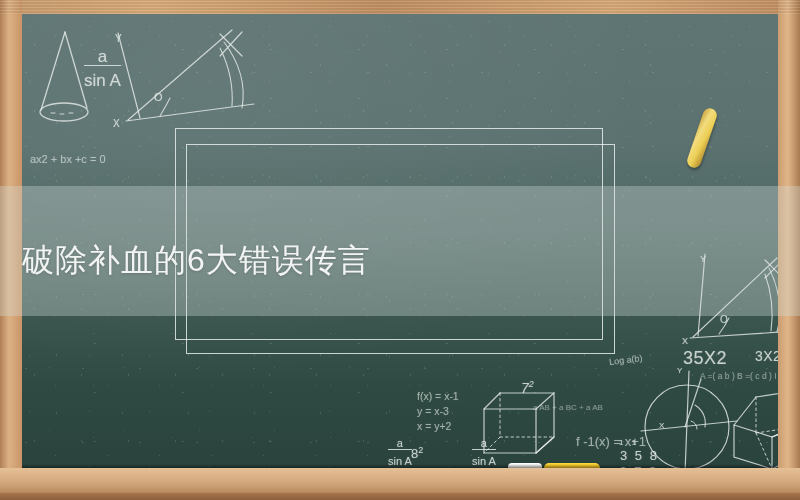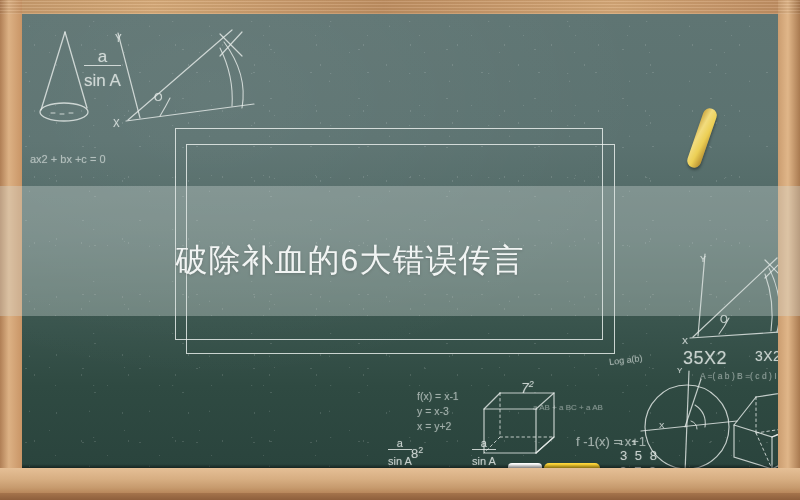--- a/index.html
+++ b/index.html
@@ -90,21 +90,21 @@
   .frac .den { display:block; border-top:1px solid #e8eeeb; padding-top:6px; }
 
   
   .tbox { position:absolute; border:1.6px solid rgba(240,245,243,.80); }
   #tbox-a { left:153px; top:114px; width:428px; height:212px; }
   #tbox-b { left:164px; top:130px; width:429px; height:210px; }
 
   
   #headline {
     position:absolute; left:0; top:225px; width:656px;
-    text-align:center; color:#ffffff;
+    text-align:left; color:#ffffff;
     font-size:32px; letter-spacing:1px; font-weight:400;
     text-shadow:0 1px 3px rgba(0,0,0,.35);
   }
 
   
   #chalk-stick-board {
     position:absolute; left:673px; top:93px; width:14px; height:62px;
     border-radius:7px; transform:rotate(19deg);
     background:linear-gradient(100deg,#c9a23c 0%,#f2dc7e 32%,#eccf55 62%,#b2882c 100%);
     box-shadow:1px 2px 3px rgba(0,0,0,.35);

